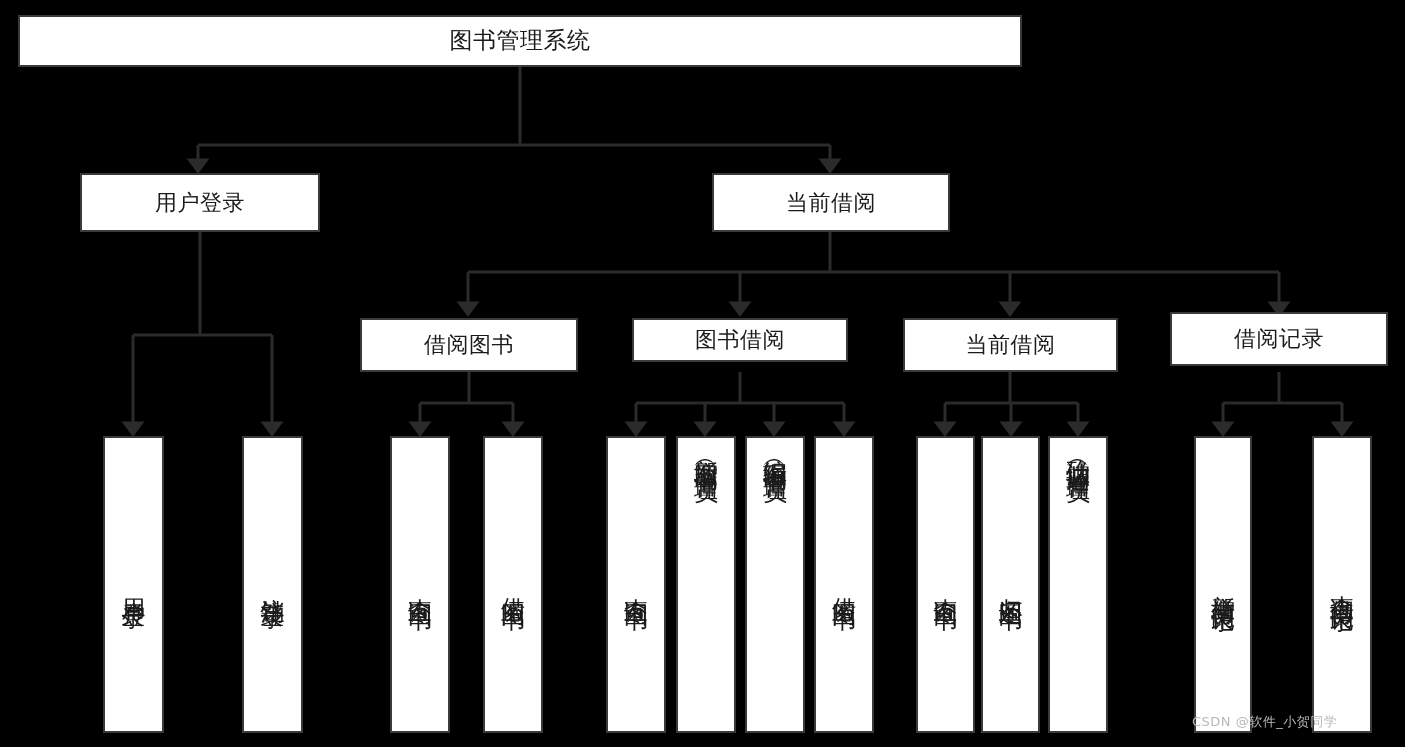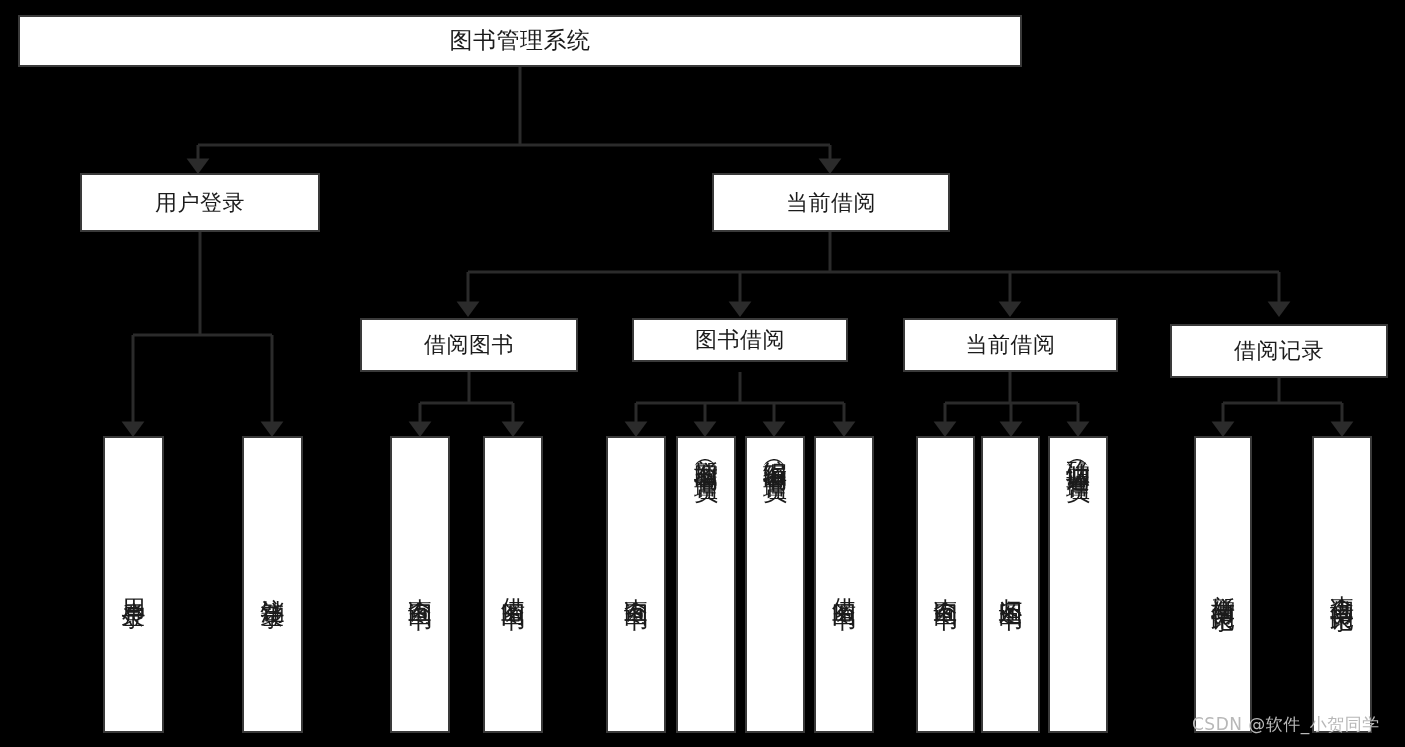--- a/index.html
+++ b/index.html
@@ -66,21 +66,21 @@
     margin: 0 auto;
   }
   
   .node.vert.center-text {
     align-items: center;
     padding-top: 0;
   }
   .watermark {
     position: absolute;
     color: #b8b8b8;
-    font-size: 17px;
+    font-size: 13px;
     white-space: nowrap;
     letter-spacing: 0.5px;
   }
 </style>
 </head>
 <body>
 
 <div id="diagram-root">
 
   <svg id="edges-layer" viewBox="0 0 1405 747" width="1405" height="747" xmlns="http://www.w3.org/2000/svg">
@@ -150,21 +150,21 @@
   </div>
 
   <div class="node horiz" style="left:632px; top:318px; width:216px; height:44px;">
     <span class="node-label">图书借阅</span>
   </div>
 
   <div class="node horiz" style="left:903px; top:318px; width:215px; height:54px;justify-content:center;">
     <span class="node-label">当前借阅</span>
   </div>
 
-  <div class="node horiz" style="left:1170px; top:324px; width:218px; height:54px;">
+  <div class="node horiz" style="left:1170px; top:312px; width:218px; height:54px;">
     <span class="node-label">借阅记录</span>
   </div>
 
   <div class="node vert center-text" style="left:103px; top:436px; width:61px; height:297px;">
     <span class="node-label">用户登录</span>
   </div>
 
   <div class="node vert center-text" style="left:242px; top:436px; width:61px; height:297px;">
     <span class="node-label">注销登录</span>
   </div>

